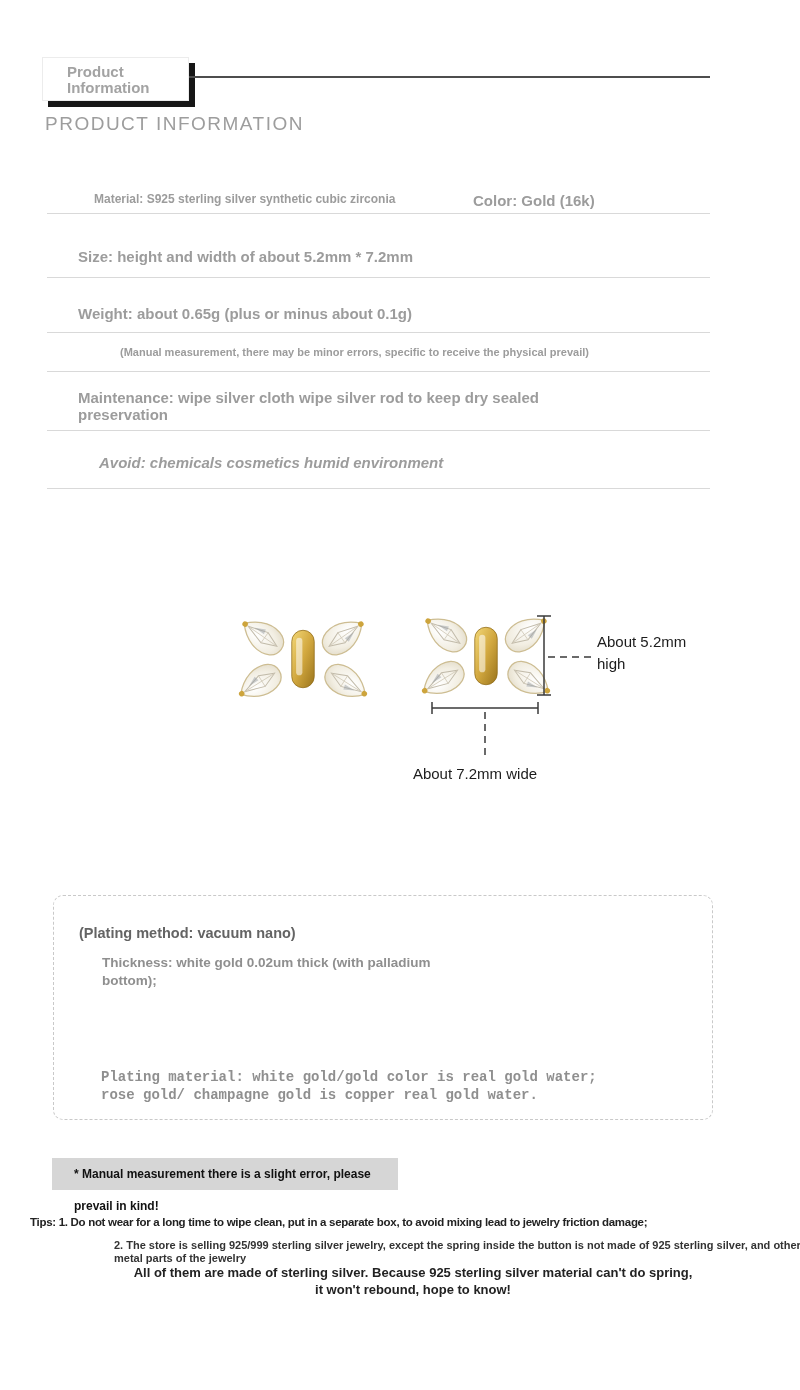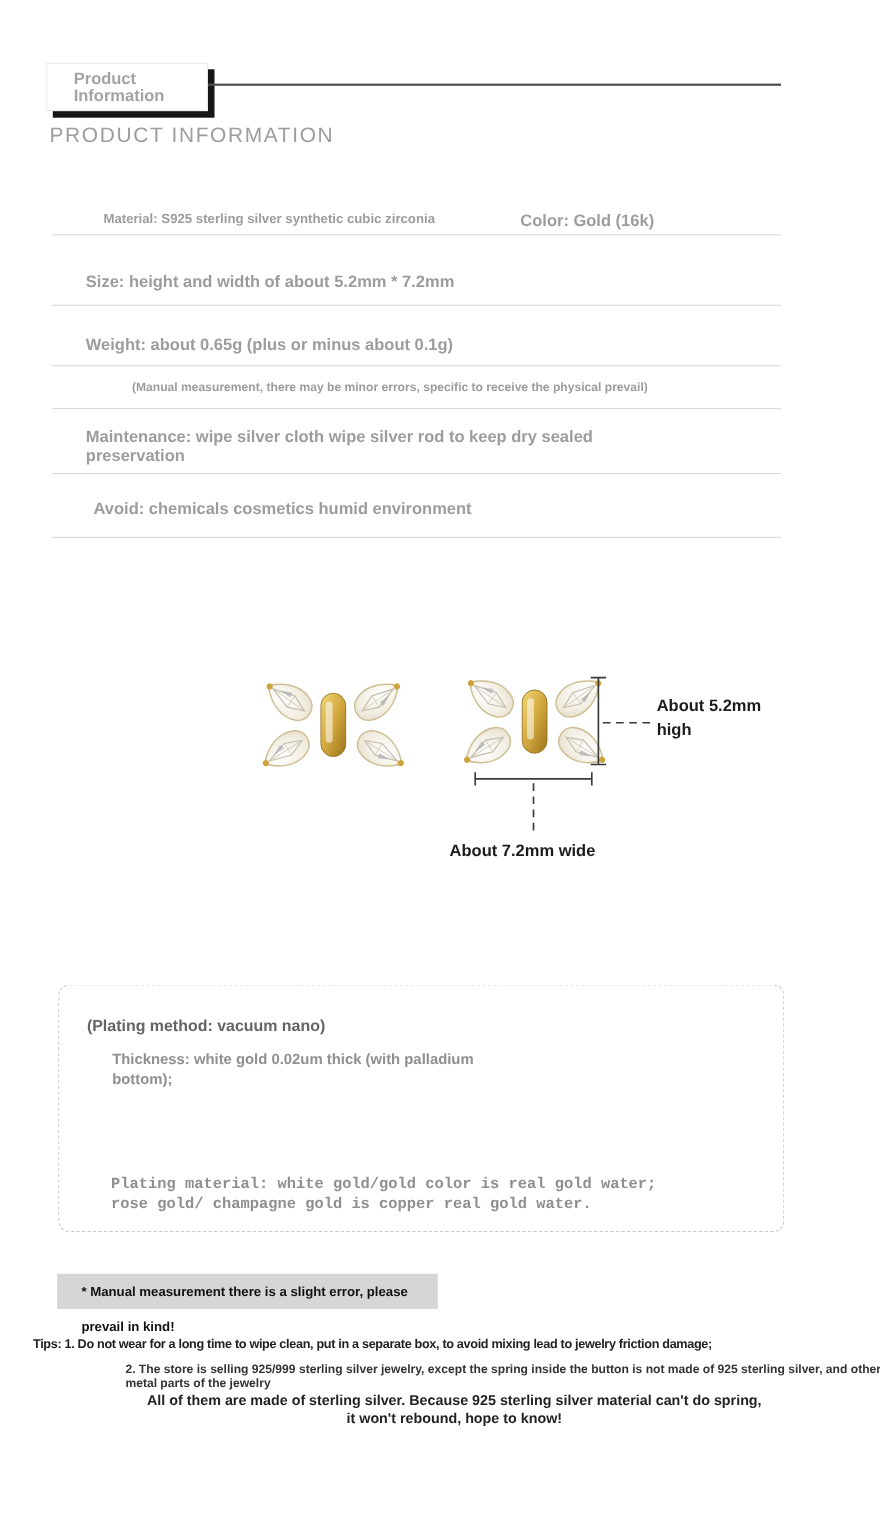--- a/index.html
+++ b/index.html
@@ -19,21 +19,21 @@
   .page-title{
     left:45px;top:113px;font-size:19px;letter-spacing:1.5px;color:#9d9d9d;font-weight:400;
   }
   
   .sep{height:1px;background:#d9d9d9;left:47px;width:663px;}
   .spec{font-weight:bold;color:#9c9c9c;}
   .spec-sm{font-size:12px;}
   .spec-md{font-size:15px;line-height:17px;}
   .spec-xs{font-size:11px;}
   
-  .dim-label{font-size:15px;font-weight:bold;color:#1c1c1c;line-height:22px;}
+  .dim-label{font-size:15px;font-weight:normal;color:#1c1c1c;line-height:22px;}
   
   .plate-box{
     left:53px;top:895px;width:660px;height:225px;border:1px dashed #c9c9c9;
     border-radius:10px;box-sizing:border-box;background:#ffffff;
   }
   .plate-title{font-size:14.5px;font-weight:bold;color:#646464;}
   .plate-text{font-size:13.5px;font-weight:bold;color:#8f8f8f;line-height:18px;}
   
   .note-bar{
     left:52px;top:1158px;width:346px;height:32px;background:#d6d6d6;
@@ -59,21 +59,21 @@
 <div class="abs sep" style="top:371px;"></div>
 <div class="abs sep" style="top:430px;"></div>
 <div class="abs sep" style="top:488px;"></div>
 
 <div class="abs spec spec-sm" style="left:78px;top:192px;padding-left:16px;">Material: S925 sterling silver synthetic cubic zirconia</div>
 <div class="abs spec spec-md" style="left:473px;top:192px;">Color: Gold (16k)</div>
 <div class="abs spec spec-md" style="left:78px;top:248px;">Size: height and width of about 5.2mm * 7.2mm</div>
 <div class="abs spec spec-md" style="left:78px;top:305px;">Weight: about 0.65g (plus or minus about 0.1g)</div>
 <div class="abs spec spec-xs" style="left:120px;top:346px;">(Manual measurement, there may be minor errors, specific to receive the physical prevail)</div>
 <div class="abs spec spec-md" style="left:78px;top:389px;width:540px;">Maintenance: wipe silver cloth wipe silver rod to keep dry sealed preservation</div>
-<div class="abs spec spec-md" style="left:85px;top:454px;">Avoid: chemicals cosmetics humid environment</div>
+<div class="abs spec spec-md" style="left:99px;top:454px;font-style:italic;">Avoid: chemicals cosmetics humid environment</div>
 
 <svg class="abs" style="left:220px;top:595px;" width="480" height="200" viewBox="0 0 480 200">
   <defs>
     <linearGradient id="goldGrad" x1="0" y1="0" x2="1" y2="1">
       <stop offset="0" stop-color="#f3d878"></stop>
       <stop offset="0.5" stop-color="#d2a83f"></stop>
       <stop offset="1" stop-color="#9a741c"></stop>
     </linearGradient>
     <radialGradient id="gemGrad" cx="0.4" cy="0.35" r="0.85">
       <stop offset="0" stop-color="#ffffff"></stop>

